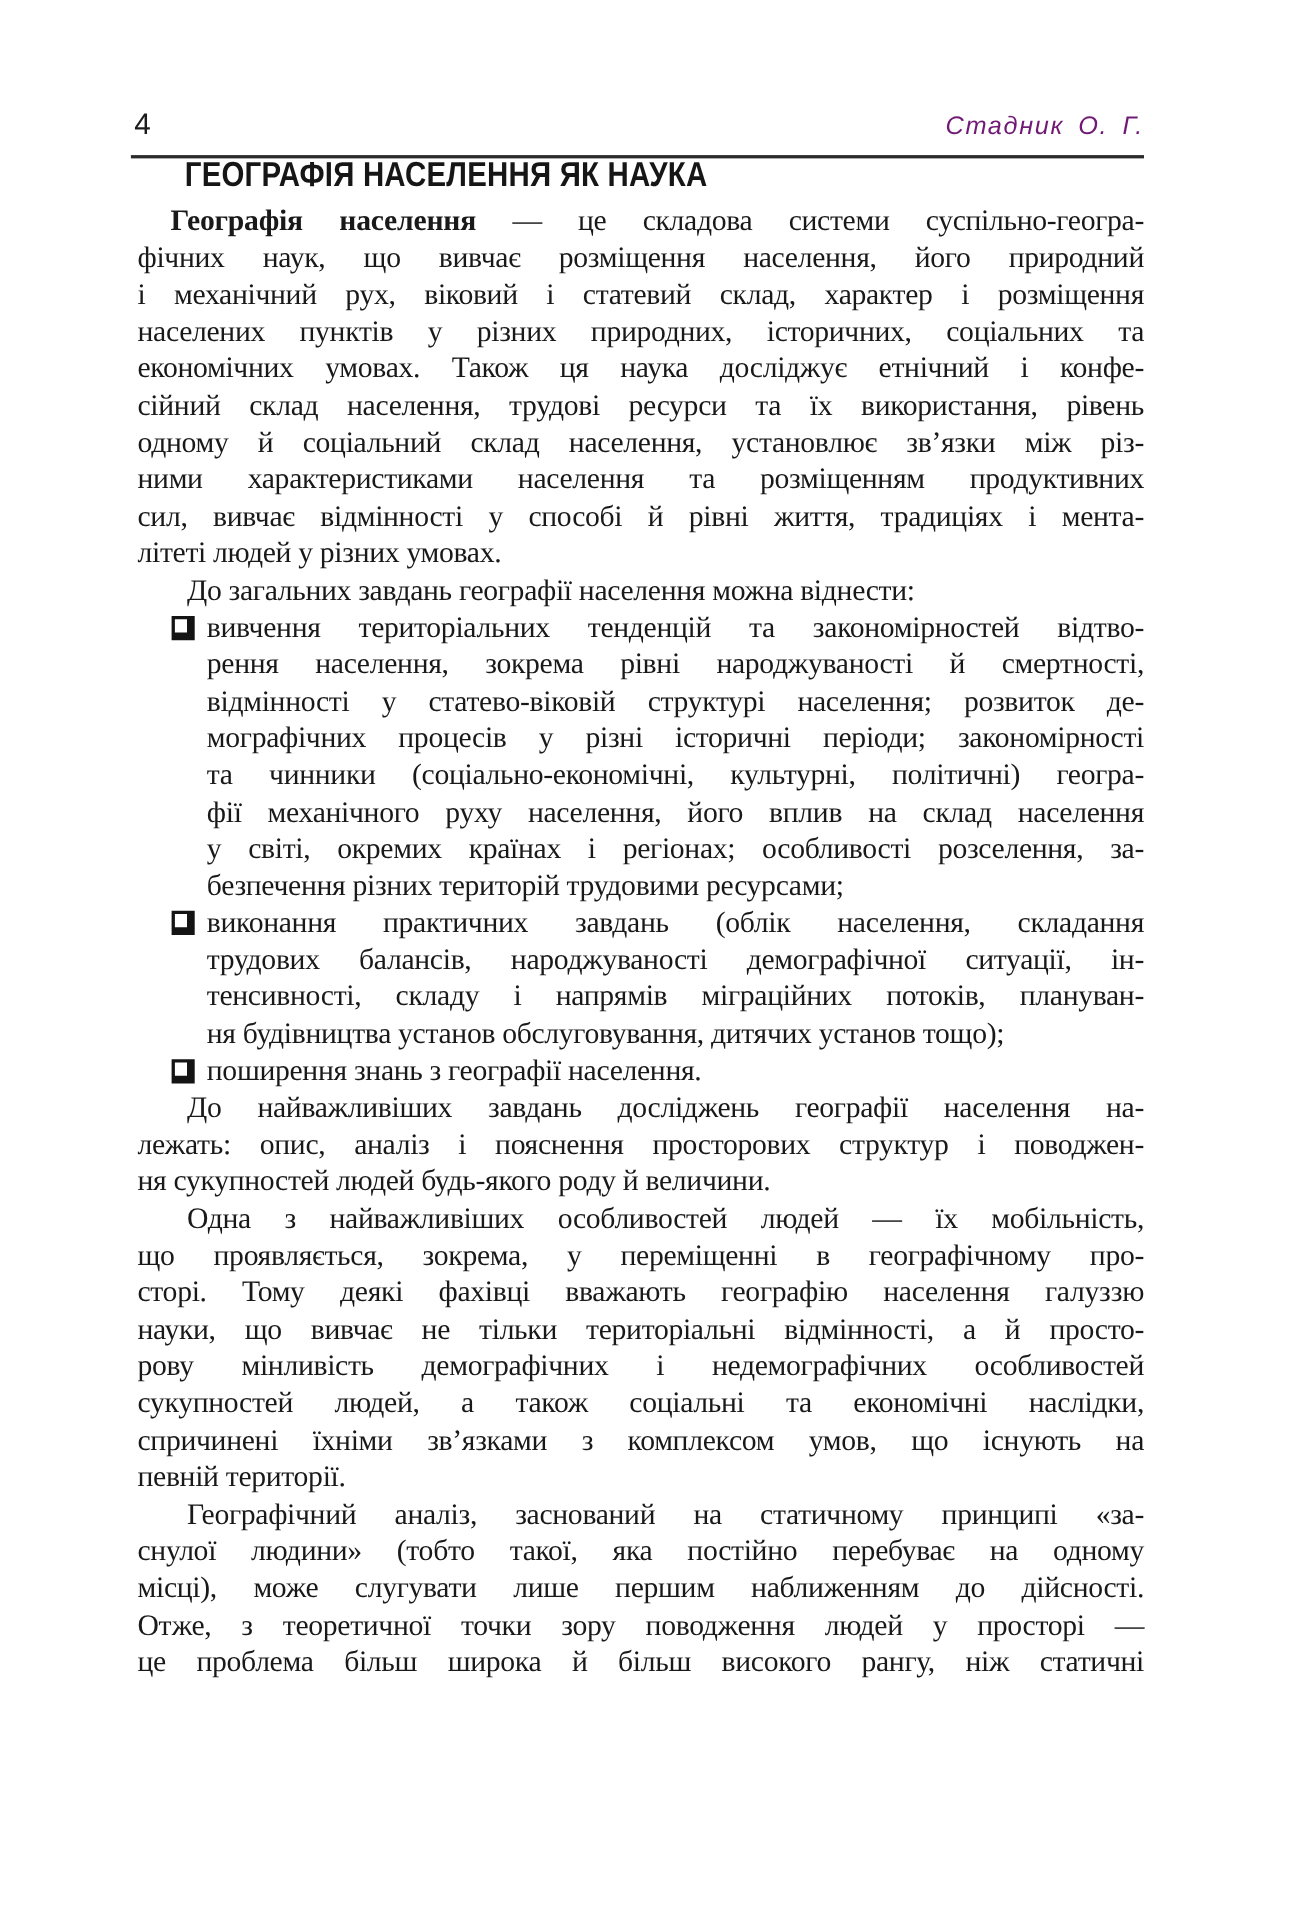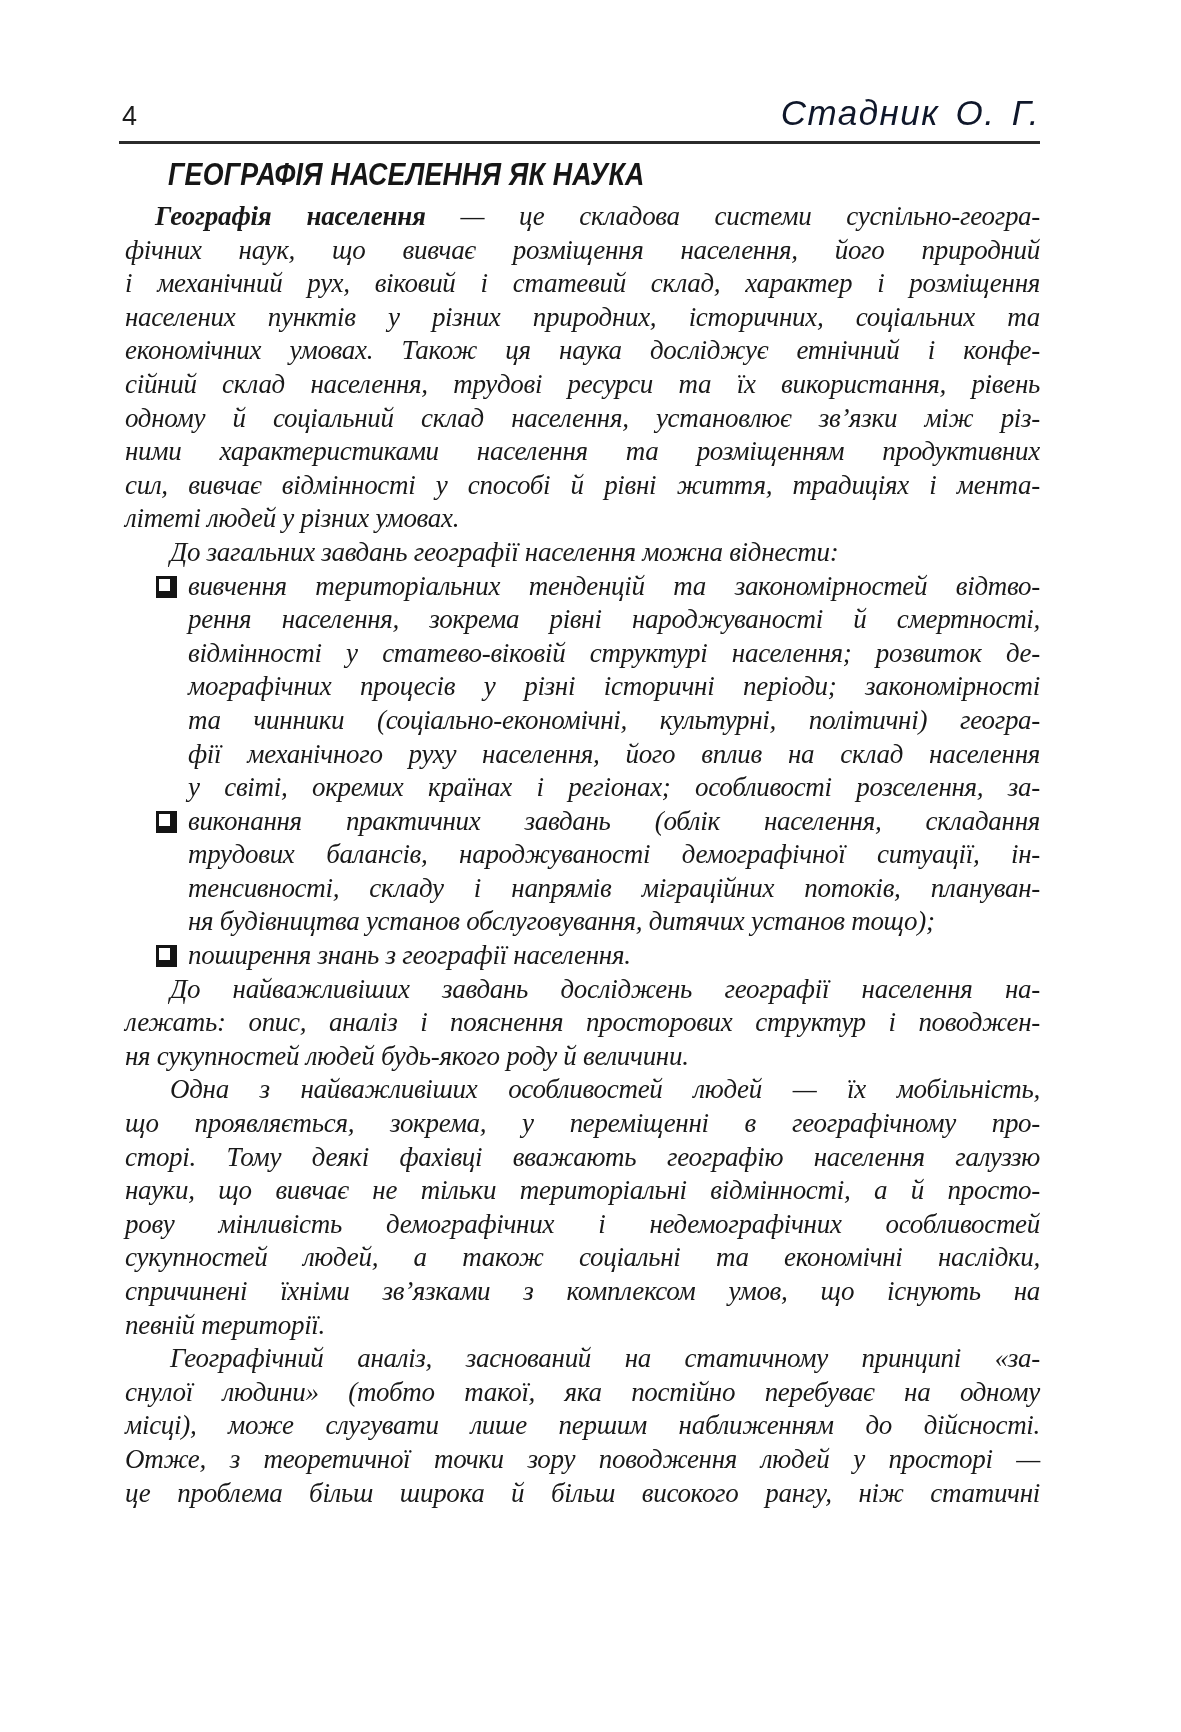--- a/index.html
+++ b/index.html
@@ -17,30 +17,30 @@
     position:absolute;top:98px;left:122px;width:918px;
     display:flex;justify-content:space-between;align-items:baseline;
     font-size:27px;line-height:30px;
   }
   .pagenum{
     font-family:"Liberation Sans", sans-serif;
     font-size:27px;color:#1c1c1c;
   }
   .author{
     font-family:"Liberation Sans", sans-serif;
-    font-style:italic;font-size:35px;color:#0f172a;
+    font-style:italic;font-size:23px;color:#701a75;
     letter-spacing:1.5px;word-spacing:5px;
   }
   .rule{
     position:absolute;top:141px;left:119px;width:921px;height:3px;
     background:#2b2b2b;border:none;margin:0;
   }
   
   .main{
-    position:absolute;top:157px;left:125px;width:915px;font-style:italic;
+    position:absolute;top:141px;left:125px;width:915px;
   }
   .title{
     margin:0 0 9px 0;padding-left:43px;
     line-height:34px;white-space:nowrap;
   }
   .title-text{
     display:inline-block;
     transform:scaleX(0.85);transform-origin:left center;
     font-family:"Liberation Sans", sans-serif;
     font-weight:bold;font-size:31.5px;color:#161616;
@@ -117,20 +117,21 @@
         <div class="bullet">
           <span class="square-bullet"></span>
           <div>
               <div class="line">вивчення територіальних тенденцій та закономірностей відтво-</div>
               <div class="line">рення населення, зокрема рівні народжуваності й смертності,</div>
               <div class="line">відмінності у статево-віковій структурі населення; розвиток де-</div>
               <div class="line">мографічних процесів у різні історичні періоди; закономірності</div>
               <div class="line">та чинники (соціально-економічні, культурні, політичні) геогра-</div>
               <div class="line">фії механічного руху населення, його вплив на склад населення</div>
               <div class="line">у світі, окремих країнах і регіонах; особливості розселення, за-</div>
+              <div class="line last">безпечення різних територій трудовими ресурсами;</div>
             </div>
         </div>
         <div class="bullet">
           <span class="square-bullet"></span>
           <div>
               <div class="line">виконання практичних завдань (облік населення, складання</div>
               <div class="line">трудових балансів, народжуваності демографічної ситуації, ін-</div>
               <div class="line">тенсивності, складу і напрямів міграційних потоків, плануван-</div>
               <div class="line last">ня будівництва установ обслуговування, дитячих установ тощо);</div>
             </div>

